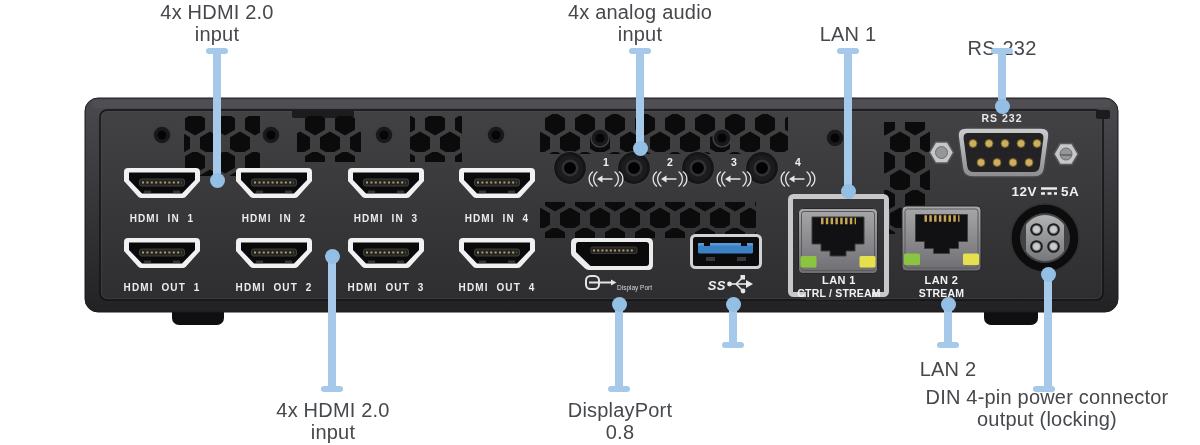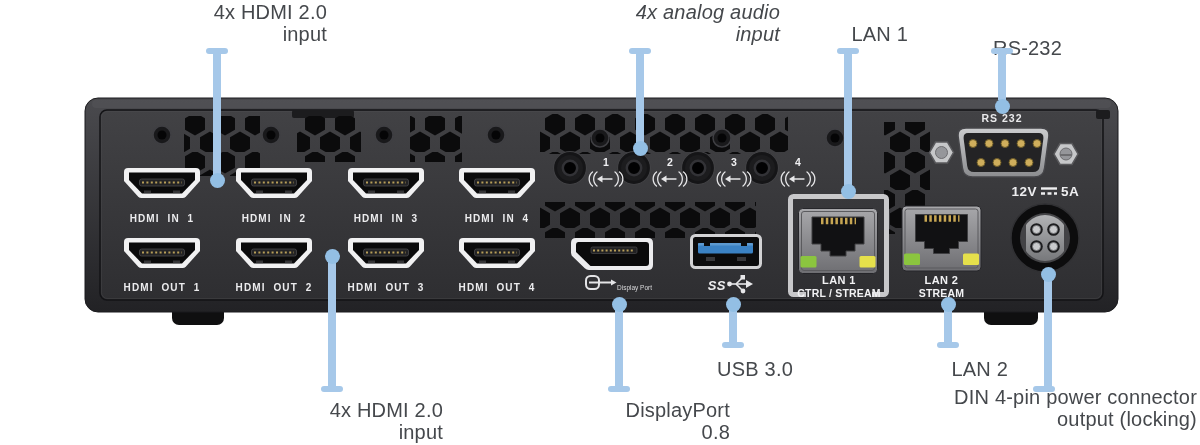--- a/index.html
+++ b/index.html
@@ -1,19 +1,19 @@
 <!DOCTYPE html>
 <html><head>
 <meta charset="utf-8">
 <style>
   html,body{margin:0;padding:0;background:#fff;}
   .stage{position:relative;width:1200px;height:445px;background:#ffffff;overflow:hidden;
          font-family:"Liberation Sans", sans-serif;}
   .stage svg{position:absolute;left:0;top:0;z-index:1;}
-  .co-label{position:absolute;text-align:right;color:#45484c;font-size:20px;line-height:22px;
+  .co-label{position:absolute;text-align:center;color:#45484c;font-size:20px;line-height:22px;
             letter-spacing:.2px;z-index:4;white-space:nowrap;}
   .co-line{position:absolute;width:8px;background:#a6c8e9;z-index:5;}
   .co-cap{position:absolute;width:22px;height:6px;border-radius:3px;background:#a6c8e9;z-index:5;}
   .co-dot{position:absolute;width:15px;height:15px;border-radius:50%;background:#93bfe4;z-index:6;}
   
   text{font-family:"Liberation Sans", sans-serif;}
   .plabel{font-size:10px;font-weight:bold;fill:#ececee;letter-spacing:1.1px;word-spacing:4px;text-anchor:middle;}
   .jnum{font-size:10.5px;font-weight:bold;fill:#f0f0f2;text-anchor:middle;}
   .lanlabel{font-size:11px;font-weight:bold;fill:#f2f2f4;letter-spacing:.4px;text-anchor:middle;}
   .lanlabel2{font-size:10.5px;font-weight:bold;fill:#f2f2f4;letter-spacing:.2px;text-anchor:middle;}
@@ -322,21 +322,21 @@
 </svg>
 
   <div class="co-label" style="left:107px;top:1px;width:220px;">
     <div>4x HDMI 2.0</div>
     <div>input</div>
   </div>
   <div class="co-cap" style="left:206px;top:48px;"></div>
   <div class="co-line" style="left:213px;top:48px;height:130px;"></div>
   <div class="co-dot" style="left:209.5px;top:173px;"></div>
 
-  <div class="co-label" style="left:560px;top:1px;width:220px;font-style:italic;">
+  <div class="co-label" style="left:530px;top:1px;width:220px;">
     <div>4x analog audio</div>
     <div>input</div>
   </div>
   <div class="co-cap" style="left:629px;top:48px;"></div>
   <div class="co-line" style="left:636px;top:48px;height:95px;"></div>
   <div class="co-dot" style="left:632.5px;top:141px;"></div>
 
   <div class="co-label" style="left:788px;top:23px;width:120px;">
     <div>LAN 1</div>
   </div>
@@ -363,23 +363,20 @@
   <div class="co-line" style="left:615px;top:304px;height:88px;"></div>
   <div class="co-cap" style="left:608px;top:386px;"></div>
   <div class="co-label" style="left:510px;top:399px;width:220px;">
     <div>DisplayPort</div>
     <div>0.8</div>
   </div>
 
   <div class="co-dot" style="left:725.5px;top:297px;"></div>
   <div class="co-line" style="left:729px;top:304px;height:44px;"></div>
   <div class="co-cap" style="left:722px;top:342px;"></div>
-  <div class="co-label" style="left:673px;top:358px;width:120px;">
-    <div>USB 3.0</div>
-  </div>
 
   <div class="co-dot" style="left:940.5px;top:297px;"></div>
   <div class="co-line" style="left:944px;top:304px;height:44px;"></div>
   <div class="co-cap" style="left:937px;top:342px;"></div>
   <div class="co-label" style="left:888px;top:358px;width:120px;">
     <div>LAN 2</div>
   </div>
 
   <div class="co-dot" style="left:1040.5px;top:267px;"></div>
   <div class="co-line" style="left:1044px;top:274px;height:118px;"></div>

